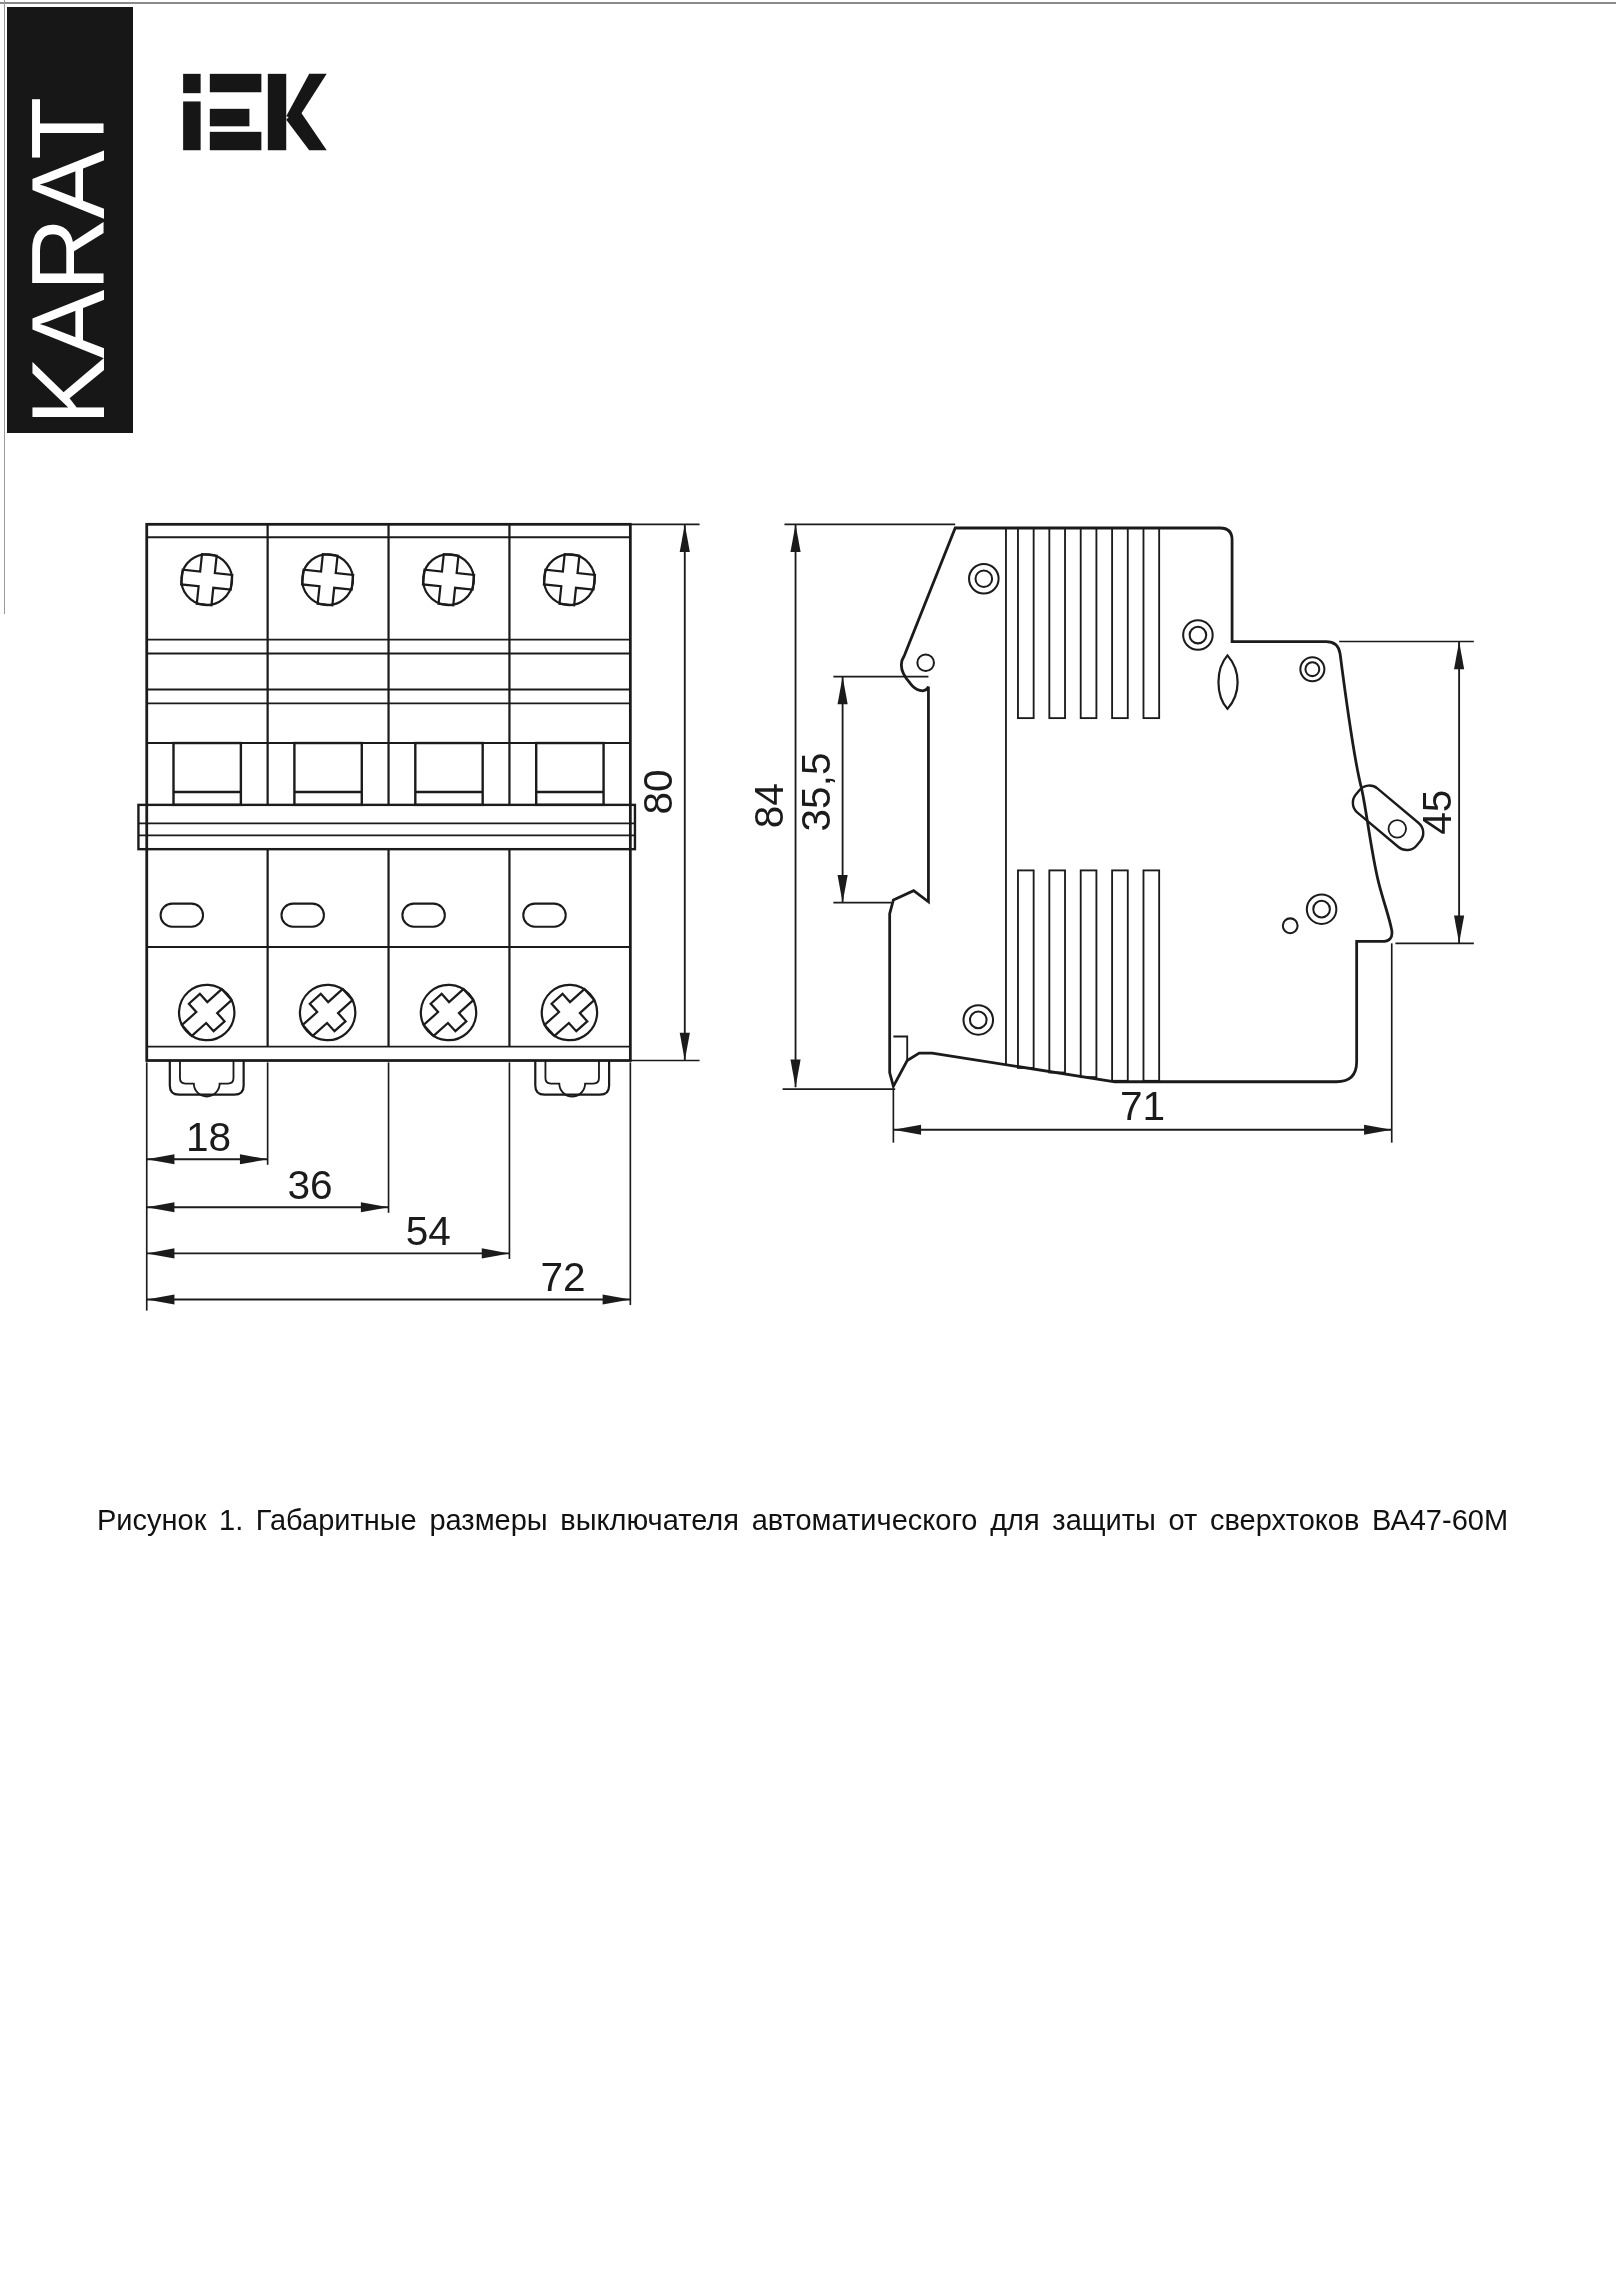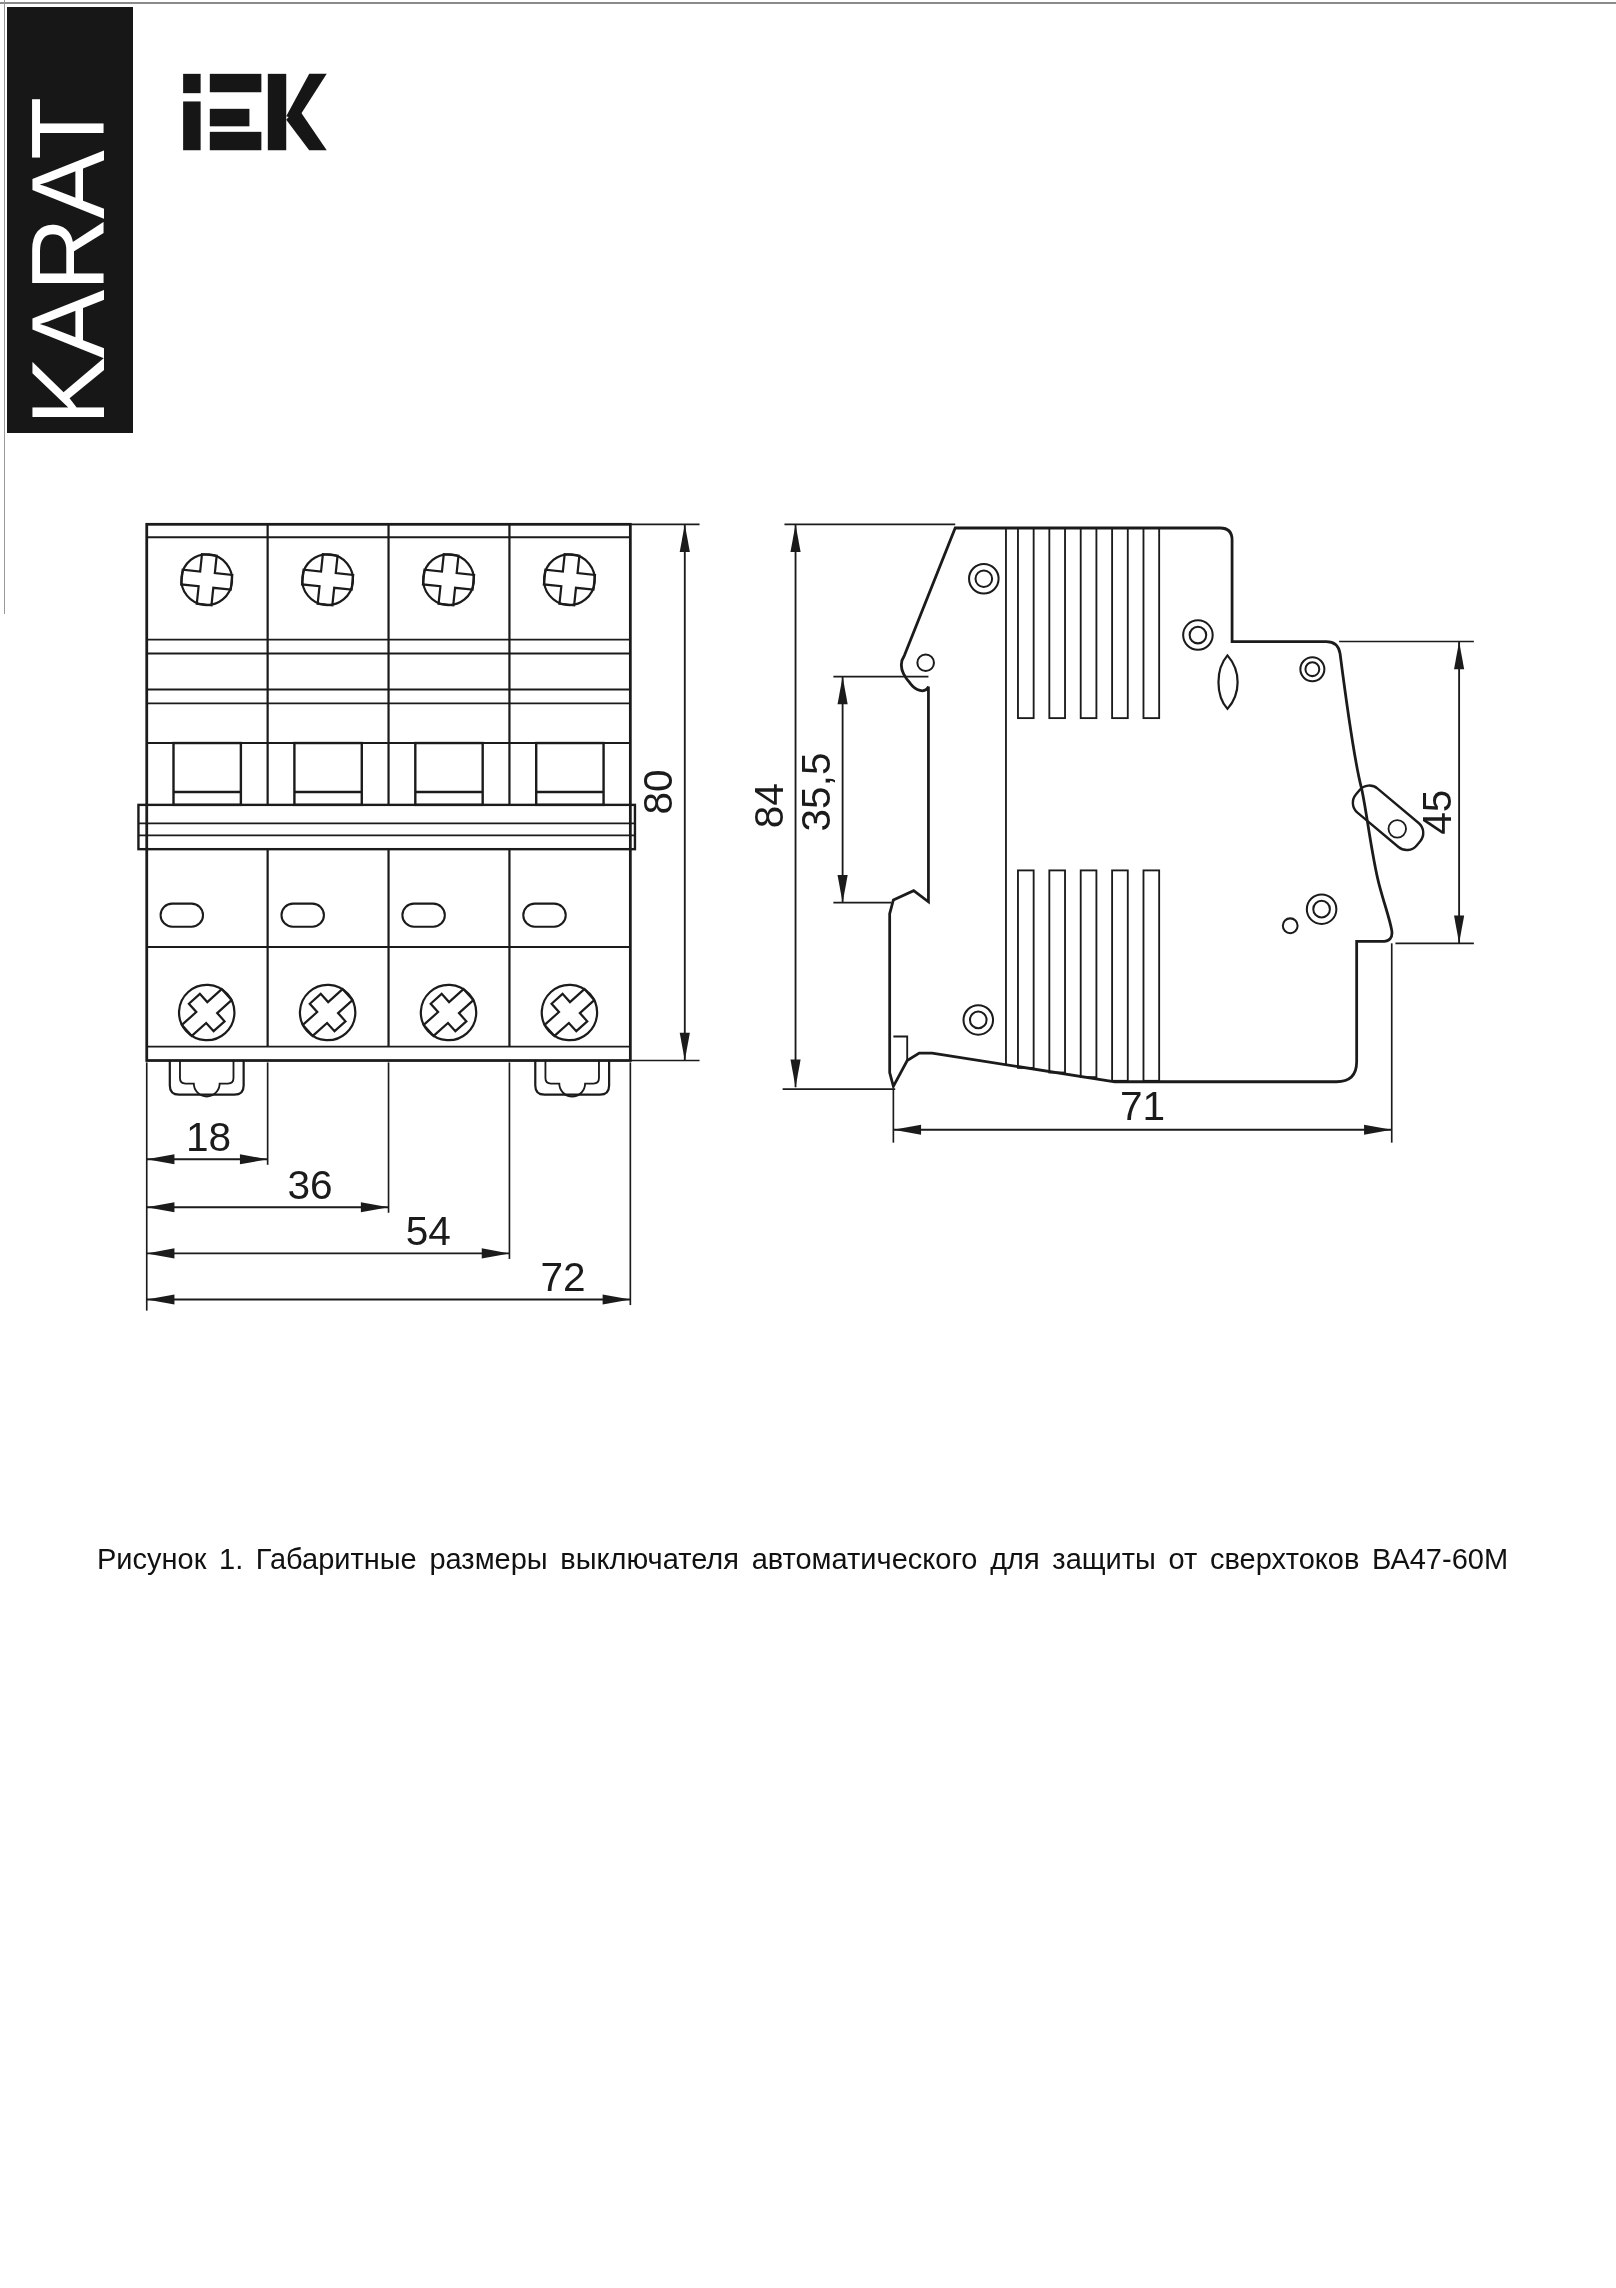--- a/index.html
+++ b/index.html
@@ -33,21 +33,20 @@
     position:absolute;left:157px;top:72px;width:171px;height:81px;
   }
   .drawing{
     position:absolute;left:0;top:0;width:1616px;height:2289px;
   }
   .caption{
     position:absolute;left:97px;top:1504px;width:1361px;
     font-size:29px;color:#111;
     word-spacing:4.6px;
     white-space:nowrap;
-    margin-top:39px;
   }
   svg .ln{stroke:#1b1b1b;fill:none;}
   svg text{fill:#1b1b1b;font-family:"Liberation Sans",sans-serif;font-size:44px;}
   svg .arr{fill:#1b1b1b;stroke:none;}
 </style>
 </head>
 <body>
 
 <div class="page">
 

